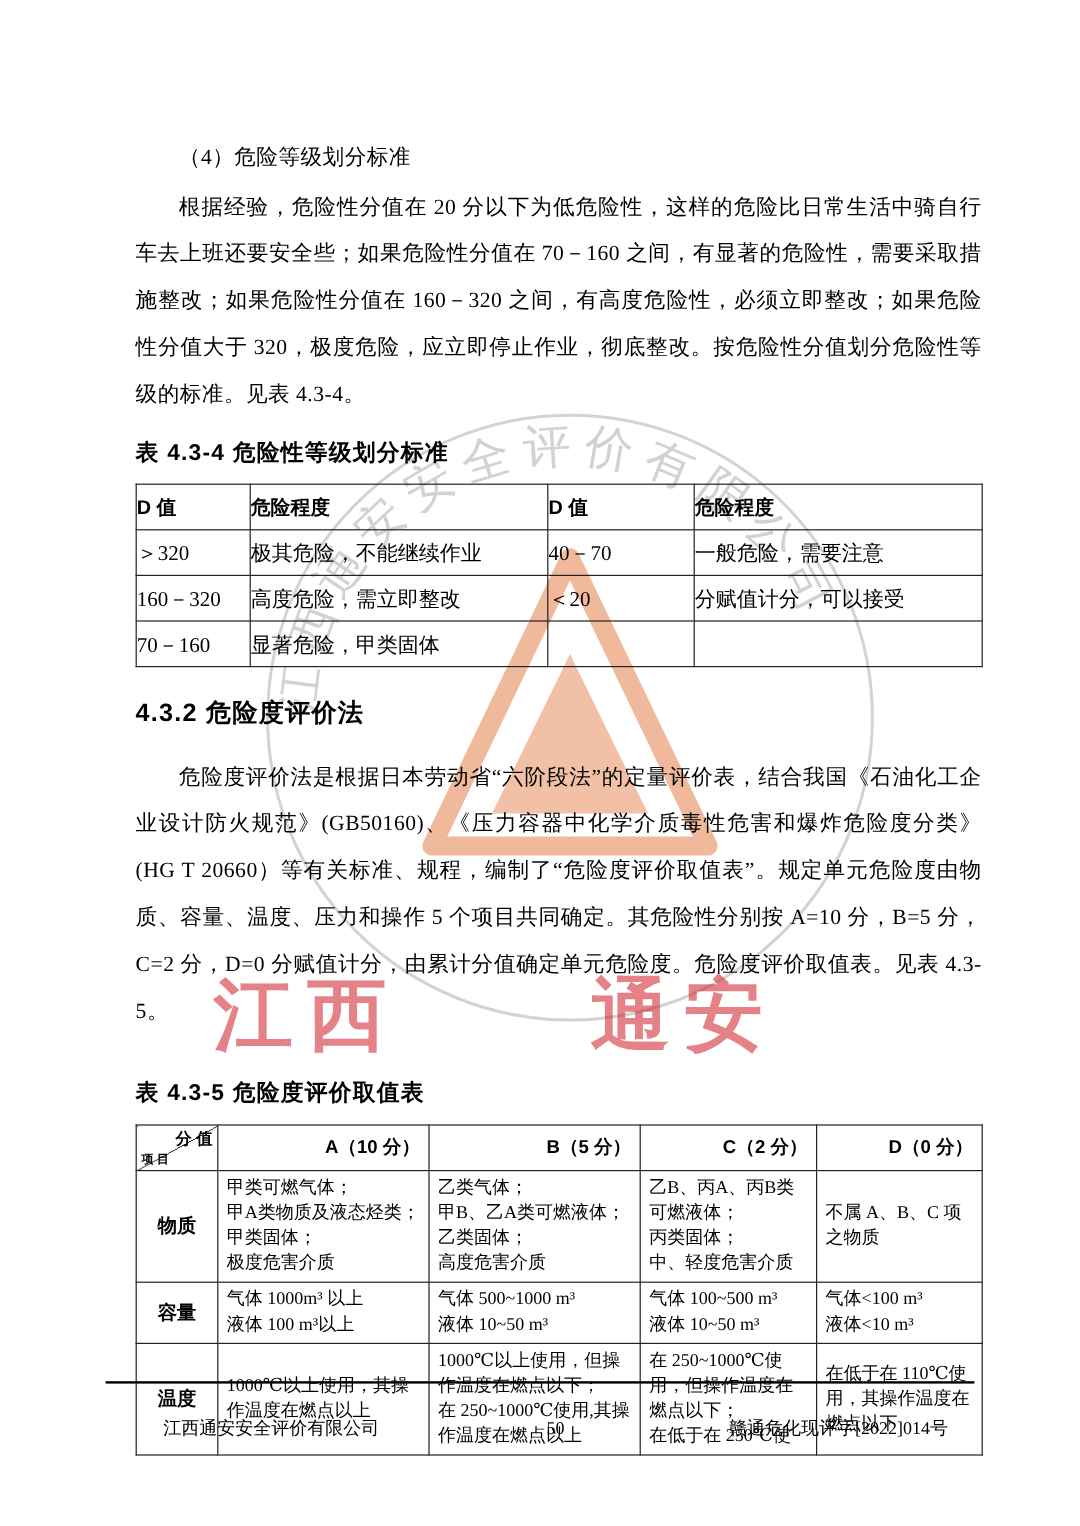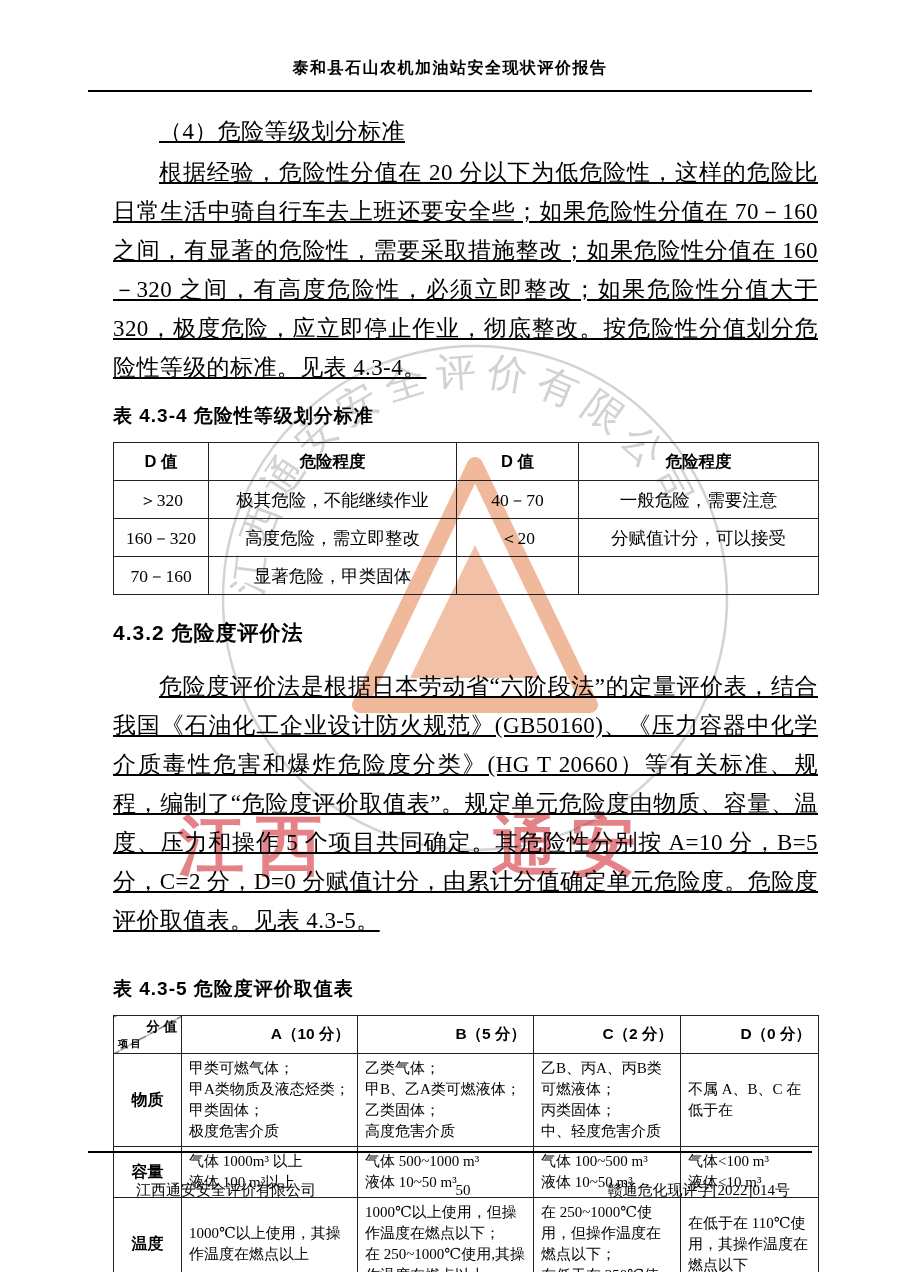--- a/index.html
+++ b/index.html
@@ -26,39 +26,39 @@
     text-align:center; z-index:2;
   }
   .doc-title { font-size:16px; font-weight:bold; letter-spacing:1.5px; }
   .header-rule { margin-top:11px; border-top:2px solid #000; height:0; }
 
   
   .main {
     position:absolute; left:113px; width:705px; top:106px; z-index:2;
   }
   .para {
-    font-size:23px; line-height:39px;
-    text-align:justify; letter-spacing:0.4px;text-decoration:underline;
+    font-size:18px; line-height:39px;
+    text-align:justify; letter-spacing:0.4px;
   }
   .indent { text-indent:2em; }
   .sub-heading { margin-top:6px; }
   .p-body { margin-top:2px; }
 
   .tbl-caption {
     margin:16px 0 13px;
     font-family:"Liberation Sans","DejaVu Sans",sans-serif;
     font-weight:bold; font-size:19px; letter-spacing:1px;
   }
 
   table { width:100%; border-collapse:collapse; table-layout:fixed; }
   th, td { border:1.5px solid #222; }
 
   
   .t434 { font-size:17.5px; }
-  .t434 th, .t434 td { height:38px; text-align:center; vertical-align:middle; }
+  .t434 th, .t434 td { height:38px; text-align:left; vertical-align:middle; }
   .t434 th {
     font-family:"Liberation Sans","DejaVu Sans",sans-serif;
     font-weight:bold; font-size:16.5px;
   }
 
   
   .sec-heading {
     margin-top:24px;
     font-family:"Liberation Sans","DejaVu Sans",sans-serif;
     font-weight:bold; font-size:21px; letter-spacing:1px;
@@ -108,24 +108,20 @@
     <circle cx="475" cy="598" r="252" fill="none" stroke="rgba(175,175,175,0.55)" stroke-width="2.5"></circle>
     <text font-size="40" letter-spacing="9" fill="rgba(165,165,165,0.5)" font-family="'Liberation Serif','DejaVu Serif',serif">
       <textPath href="#wm-arc" startOffset="2">江西通安安全评价有限公司</textPath>
     </text>
     <path d="M475 465 L590 705 L360 705 Z" fill="none" stroke="rgba(226,116,58,0.5)" stroke-width="16" stroke-linejoin="round"></path>
     <path d="M475 545 L540 678 L410 678 Z" fill="rgba(226,116,58,0.45)"></path>
     <text x="178" y="868" font-size="66" font-weight="bold" letter-spacing="12" fill="rgba(205,28,38,0.55)" font-family="'Liberation Sans','DejaVu Sans',sans-serif">江西</text>
     <text x="492" y="868" font-size="66" font-weight="bold" letter-spacing="12" fill="rgba(205,28,38,0.55)" font-family="'Liberation Sans','DejaVu Sans',sans-serif">通安</text>
   </svg>
 
-  <header class="doc-header">
-    <div class="doc-title">泰和县石山农机加油站安全现状评价报告</div>
-    <div class="header-rule"></div>
-  </header>
 
   <main class="main">
 
     <p class="para indent sub-heading">（4）危险等级划分标准</p>
 
     <p class="para indent p-body">根据经验，危险性分值在 20 分以下为低危险性，这样的危险比日常生活中骑自行车去上班还要安全些；如果危险性分值在 70－160 之间，有显著的危险性，需要采取措施整改；如果危险性分值在 160－320 之间，有高度危险性，必须立即整改；如果危险性分值大于 320，极度危险，应立即停止作业，彻底整改。按危险性分值划分危险性等级的标准。见表 4.3-4。</p>
 
     <div class="tbl-caption">表 4.3-4  危险性等级划分标准</div>
 
     <table class="t434">
@@ -196,21 +192,21 @@
 甲A类物质及液态烃类；
 甲类固体；
 极度危害介质</td>
           <td>乙类气体；
 甲B、乙A类可燃液体；
 乙类固体；
 高度危害介质</td>
           <td>乙B、丙A、丙B类可燃液体；
 丙类固体；
 中、轻度危害介质</td>
-          <td>不属 A、B、C 在低于在</td>
+          <td>不属 A、B、C 项之物质</td>
         </tr>
         <tr>
           <th class="rowlabel">容量</th>
           <td>气体 1000m³ 以上
 液体 100 m³以上</td>
           <td>气体 500~1000 m³
 液体 10~50 m³</td>
           <td>气体 100~500 m³
 液体 10~50 m³</td>
           <td>气体&lt;100 m³

